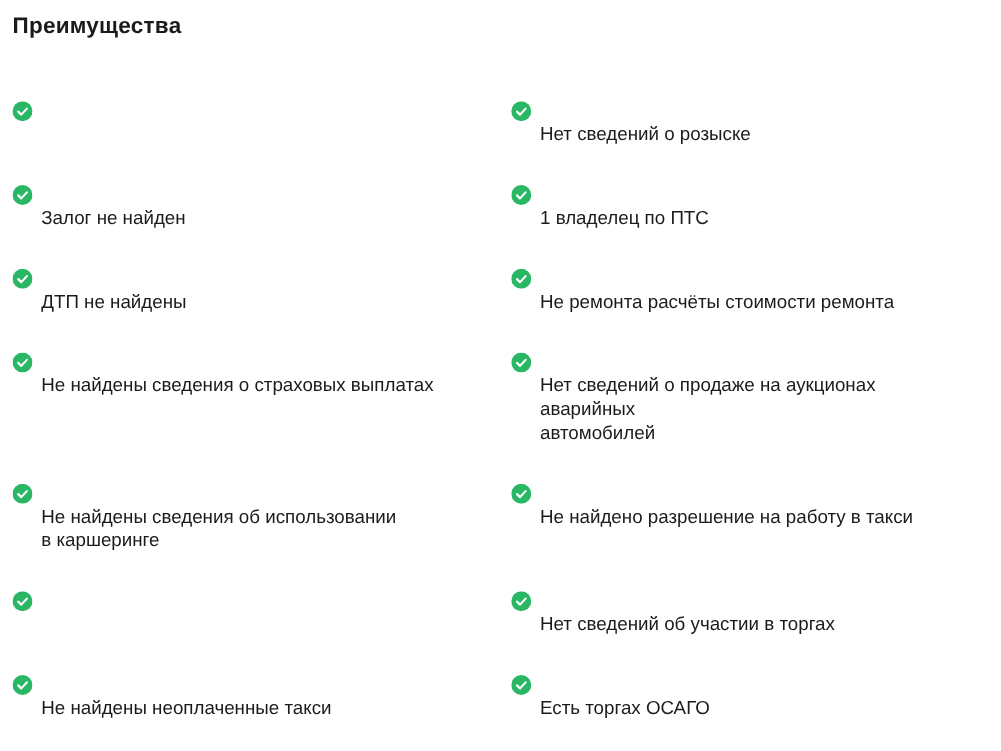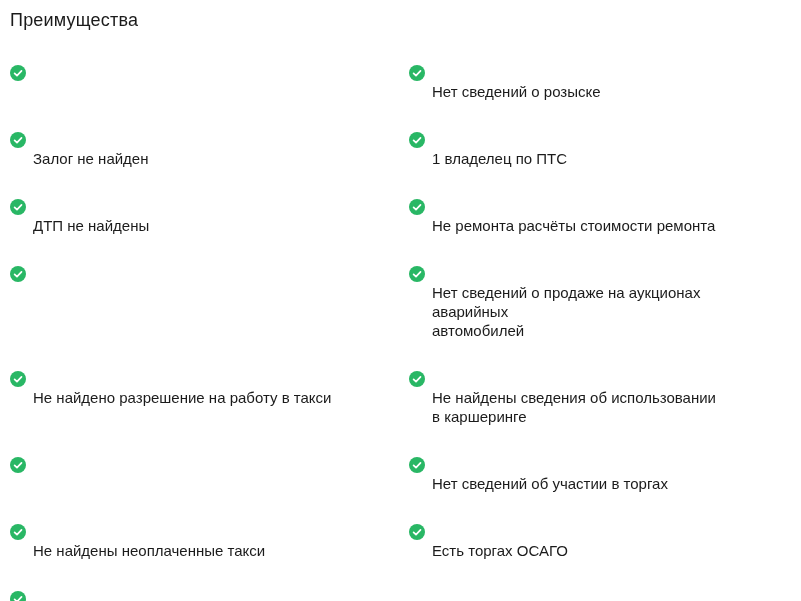--- a/index.html
+++ b/index.html
@@ -10,25 +10,25 @@
     --band-border:#d5d5d5;
   }
   *{box-sizing:border-box;margin:0;padding:0;}
   html,body{width:801px;height:601px;background:#ffffff;overflow:hidden;}
   body{font-family:"Liberation Sans","DejaVu Sans",sans-serif;color:var(--text);}
 
   .report-top{padding:10px 14px 0 33px;}
 
   .adv-title{
     font-size:18px;
-    font-weight:normal;
+    font-weight:bold;
     letter-spacing:.2px;
     line-height:20px;
     margin-left:-23px;
-    margin-bottom:14px;
+    margin-bottom:30px;
     color:var(--text);
   }
 
   .adv-grid{
     display:grid;
     grid-template-columns:399px 1fr;
     row-gap:10px;
     column-gap:0;
   }
   .adv-cell{
@@ -101,47 +101,47 @@
     </svg>
   </span>
 <span>Не ремонта расчёты стоимости ремонта</span></div>
       <div class="adv-cell">
   <span class="check-icon">
     <svg viewBox="0 0 16 16" width="100%" height="100%" aria-hidden="true">
       <circle cx="8" cy="8" r="8" fill="currentColor"></circle>
       <path d="M4.6 8.3 L7 10.7 L11.5 5.9" fill="none" stroke="#ffffff" stroke-width="1.7" stroke-linecap="round" stroke-linejoin="round"></path>
     </svg>
   </span>
-</div>
+<span>Не найдены сведения о страховых выплатах</span></div>
       <div class="adv-cell">
   <span class="check-icon">
     <svg viewBox="0 0 16 16" width="100%" height="100%" aria-hidden="true">
       <circle cx="8" cy="8" r="8" fill="currentColor"></circle>
       <path d="M4.6 8.3 L7 10.7 L11.5 5.9" fill="none" stroke="#ffffff" stroke-width="1.7" stroke-linecap="round" stroke-linejoin="round"></path>
     </svg>
   </span>
 <span>Нет сведений о продаже на аукционах аварийных
 автомобилей</span></div>
       <div class="adv-cell">
   <span class="check-icon">
     <svg viewBox="0 0 16 16" width="100%" height="100%" aria-hidden="true">
       <circle cx="8" cy="8" r="8" fill="currentColor"></circle>
       <path d="M4.6 8.3 L7 10.7 L11.5 5.9" fill="none" stroke="#ffffff" stroke-width="1.7" stroke-linecap="round" stroke-linejoin="round"></path>
     </svg>
   </span>
-<span>Не найдено разрешение на работу в такси</span></div>
+<span>Не найдены сведения об использовании
+в каршеринге</span></div>
       <div class="adv-cell">
   <span class="check-icon">
     <svg viewBox="0 0 16 16" width="100%" height="100%" aria-hidden="true">
       <circle cx="8" cy="8" r="8" fill="currentColor"></circle>
       <path d="M4.6 8.3 L7 10.7 L11.5 5.9" fill="none" stroke="#ffffff" stroke-width="1.7" stroke-linecap="round" stroke-linejoin="round"></path>
     </svg>
   </span>
-<span>Не найдены сведения об использовании
-в каршеринге</span></div>
+<span>Не найдено разрешение на работу в такси</span></div>
       <div class="adv-cell">
   <span class="check-icon">
     <svg viewBox="0 0 16 16" width="100%" height="100%" aria-hidden="true">
       <circle cx="8" cy="8" r="8" fill="currentColor"></circle>
       <path d="M4.6 8.3 L7 10.7 L11.5 5.9" fill="none" stroke="#ffffff" stroke-width="1.7" stroke-linecap="round" stroke-linejoin="round"></path>
     </svg>
   </span>
 </div>
       <div class="adv-cell">
   <span class="check-icon">

